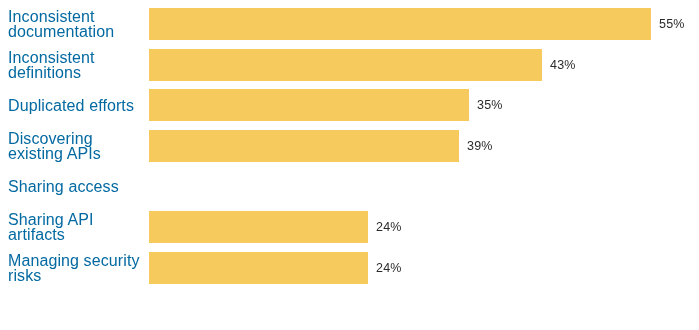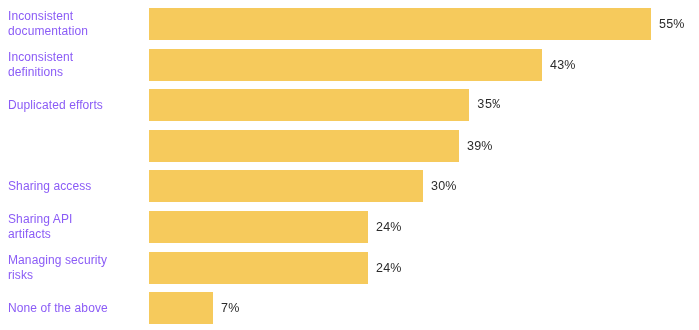--- a/index.html
+++ b/index.html
@@ -38,23 +38,23 @@
   .cat-label {
     position: absolute;
     left: 8px;
     top: 0;
     width: 134px;
     height: 32px;
     display: flex;
     flex-direction: column;
     justify-content: center;
     align-items: flex-start;
-    font-size: 12px;
+    font-size: 16px;
     line-height: 15px;
-    color: #8b5cf6;
+    color: #0369a1;
     letter-spacing: 0.1px;
     white-space: pre-line;
   }
 
   .bar-track {
     position: absolute;
     left: 149px;
     top: 0;
     height: 16px;
     right: 0;
@@ -102,59 +102,50 @@
       <div class="bar-track">
         <div class="bar-fill" style="width:393px;"></div>
         <div class="bar-value" style="left:401px;">43%</div>
       </div>
     </div>
 
     <div class="bar-row" style="top:89px;text-align:right;">
       <div class="cat-label">Duplicated efforts</div>
       <div class="bar-track">
         <div class="bar-fill" style="width:320px;"></div>
-        <div class="bar-value" style="left:328px;font-family:Liberation Mono, monospace;">35%</div>
+        <div class="bar-value" style="left:328px;">35%</div>
       </div>
     </div>
 
     <div class="bar-row" style="top:130px;">
+      <div class="cat-label">Discovering
+existing APIs</div>
       <div class="bar-track">
         <div class="bar-fill" style="width:310px;"></div>
         <div class="bar-value" style="left:318px;">39%</div>
       </div>
     </div>
 
     <div class="bar-row" style="top:170px;">
       <div class="cat-label">Sharing access</div>
-      <div class="bar-track">
-        <div class="bar-fill" style="width:274px;"></div>
-        <div class="bar-value" style="left:282px;">30%</div>
-      </div>
     </div>
 
     <div class="bar-row" style="top:211px;">
       <div class="cat-label">Sharing API
 artifacts</div>
       <div class="bar-track">
         <div class="bar-fill" style="width:219px;"></div>
         <div class="bar-value" style="left:227px;">24%</div>
       </div>
     </div>
 
     <div class="bar-row" style="top:252px;">
       <div class="cat-label">Managing security
 risks</div>
       <div class="bar-track">
         <div class="bar-fill" style="width:219px;"></div>
         <div class="bar-value" style="left:227px;">24%</div>
       </div>
     </div>
 
-    <div class="bar-row" style="top:292px;">
-      <div class="cat-label">None of the above</div>
-      <div class="bar-track">
-        <div class="bar-fill" style="width:64px;"></div>
-        <div class="bar-value" style="left:72px;">7%</div>
-      </div>
-    </div>
 
   </div>
 </div>
 
 </body></html>

